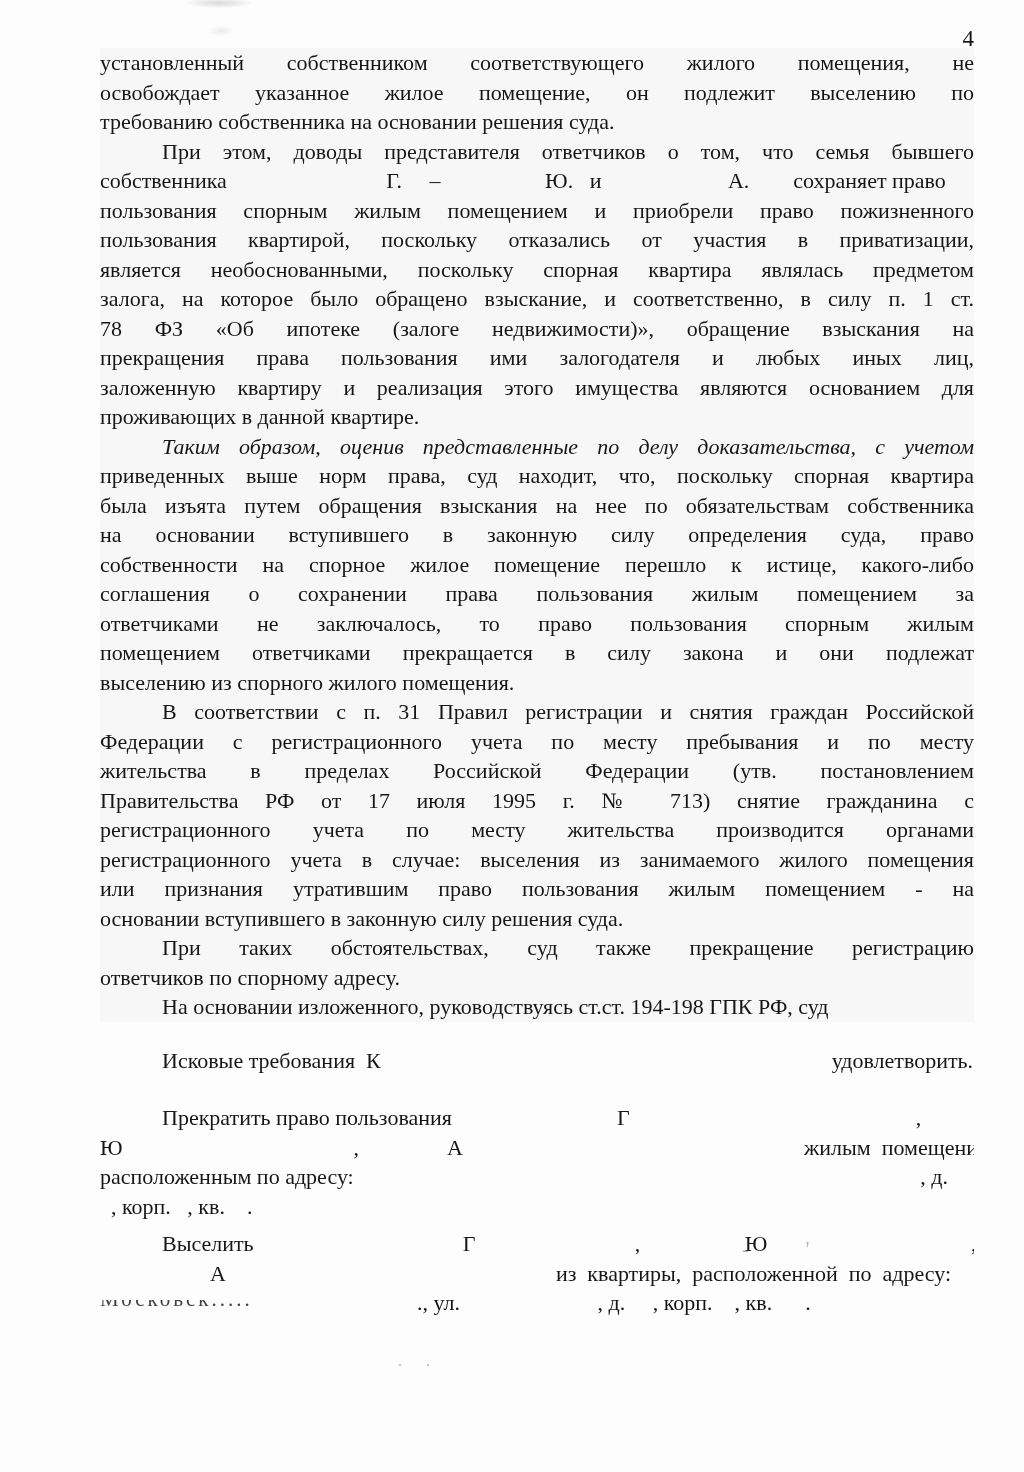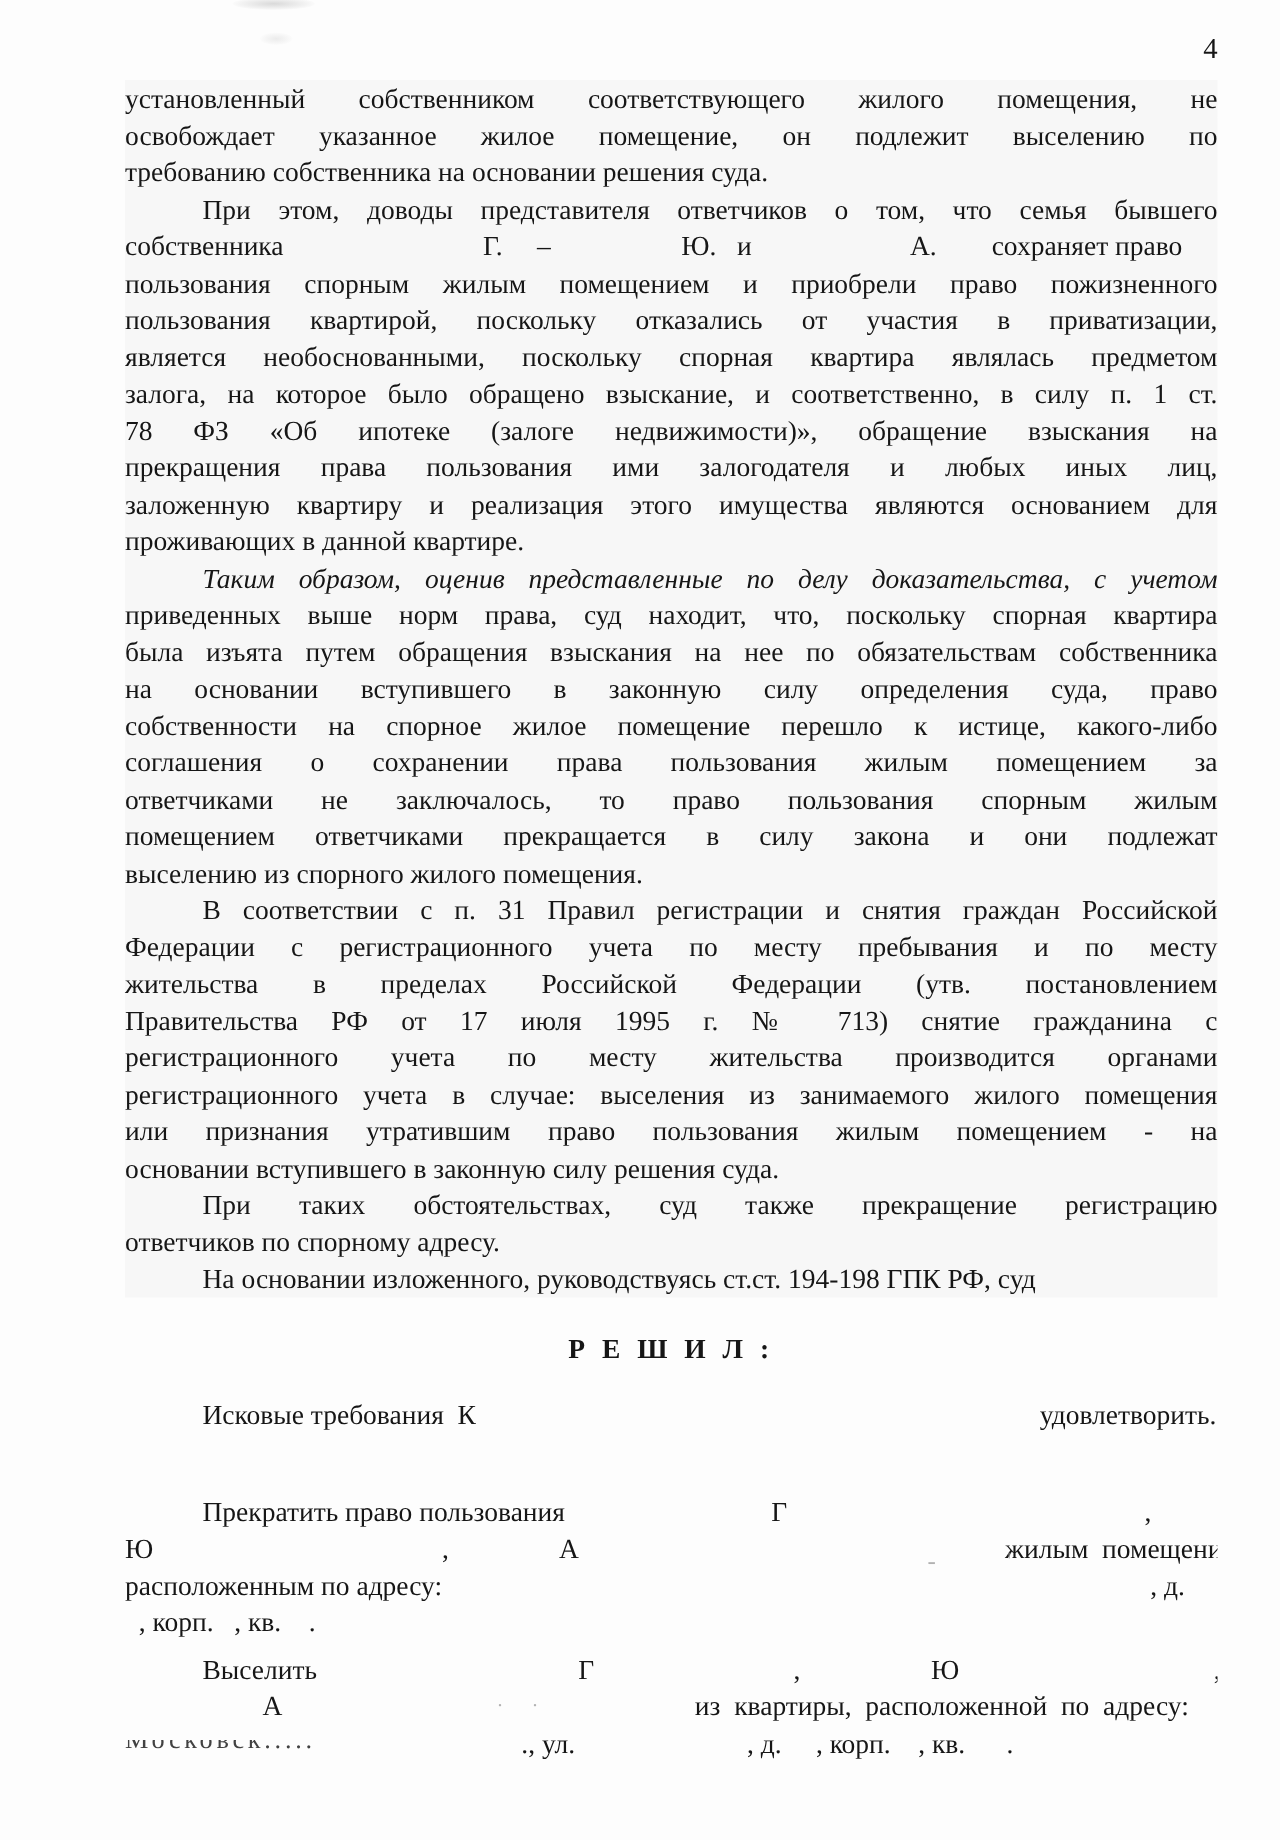--- a/index.html
+++ b/index.html
@@ -10,21 +10,21 @@
     font-family:"Liberation Serif","DejaVu Serif",serif;
     color:#161616;
     overflow:hidden;
     margin:0 auto;
   }
   .page-number{
     position:absolute;top:26px;right:50px;
     font-size:23px;line-height:26px;
   }
   .content{
-    position:absolute;left:100px;top:64px;width:874px;
+    position:absolute;left:100px;top:48px;width:874px;
   }
   .line{
     font-size:22px;line-height:29.5px;
     text-align:left;
     white-space:normal;
   }
   .line.justify{
     text-align:justify;
     text-align-last:justify;
   }
@@ -103,23 +103,22 @@
       <div class="line justify band">Федерации с регистрационного учета по месту пребывания и по месту</div>
       <div class="line justify band">жительства в пределах Российской Федерации (утв. постановлением</div>
       <div class="line justify band">Правительства РФ от 17 июля 1995 г. № 713) снятие гражданина с</div>
       <div class="line justify band">регистрационного учета по месту жительства производится органами</div>
       <div class="line justify band">регистрационного учета в случае: выселения из занимаемого жилого помещения</div>
       <div class="line justify band">или признания утратившим право пользования жилым помещением - на</div>
       <div class="line left band">основании вступившего в законную силу решения суда.</div>
       <div class="line justify band" style="text-indent: 62px;">При таких обстоятельствах, суд также прекращение регистрацию</div>
       <div class="line left band">ответчиков по спорному адресу.</div>
       <div class="line left band" style="text-indent: 62px;">На основании изложенного, руководствуясь ст.ст. 194-198 ГПК РФ,  суд</div>
-      <div class="line center bold" style="margin-top: 26px; letter-spacing: 4px;">Р Е Ш И Л :</div>
       <div class="line left pre" style="text-indent: 62px; margin-top: 24px;">Исковые требования  К                                                                                  удовлетворить.</div>
-      <div class="line left pre" style="text-indent: 62px; margin-top: 48px;">Прекратить право пользования                              Г                                                    ,</div>
+      <div class="line left pre" style="text-indent: 62px; margin-top: 28px;">Прекратить право пользования                              Г                                                    ,</div>
       <div class="line left pre">Ю                                          ,                А                                                              жилым  помещением,</div>
       <div class="line left pre">расположенным по адресу:                                                                                                       , д.</div>
       <div class="line left pre">  , корп.   , кв.    .</div>
       <div class="line left pre" style="text-indent: 62px; margin-top: 8px;">Выселить                                      Г                             ,                   Ю                                     ,</div>
       <div class="line left pre">                    А                                                            из  квартиры,  расположенной  по  адресу:</div>
       <div class="line left pre"><span class="residue"><span>Московск......</span></span>                              ., ул.                         , д.     , корп.    , кв.      .</div>
     </div>
 
   <div class="faint-mark m1">- '</div>
   <div class="faint-mark m2">. .</div>

